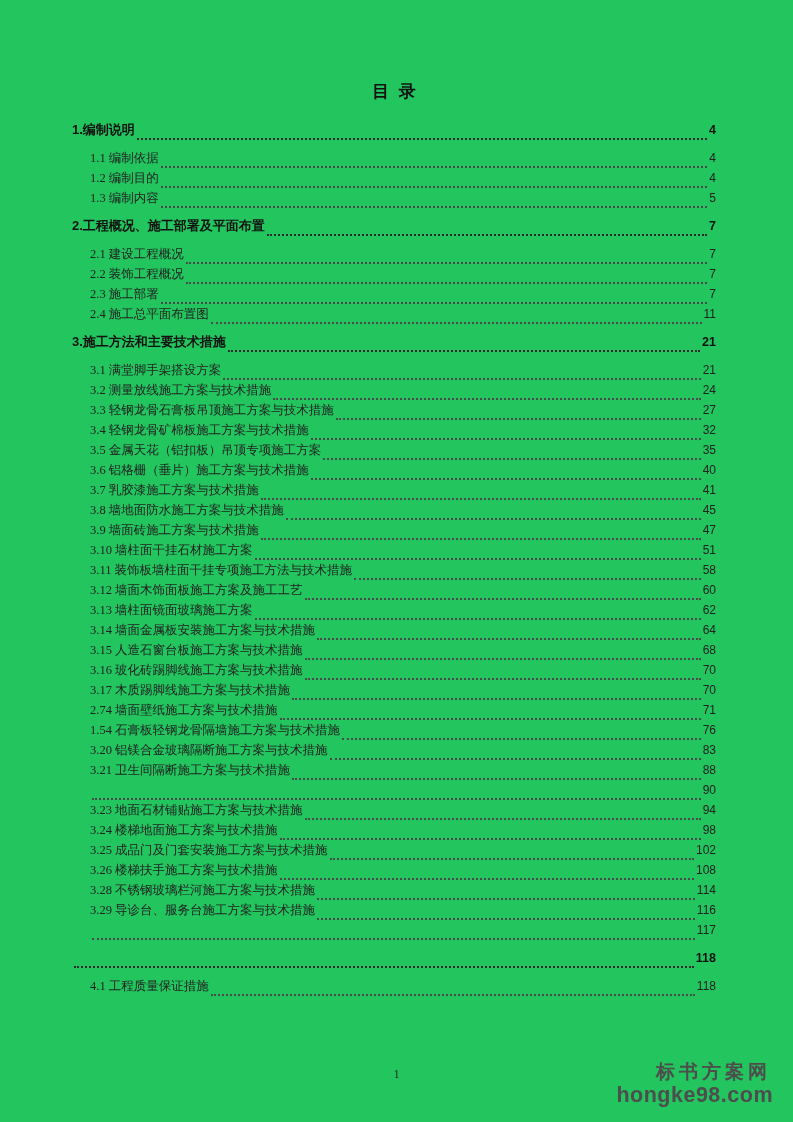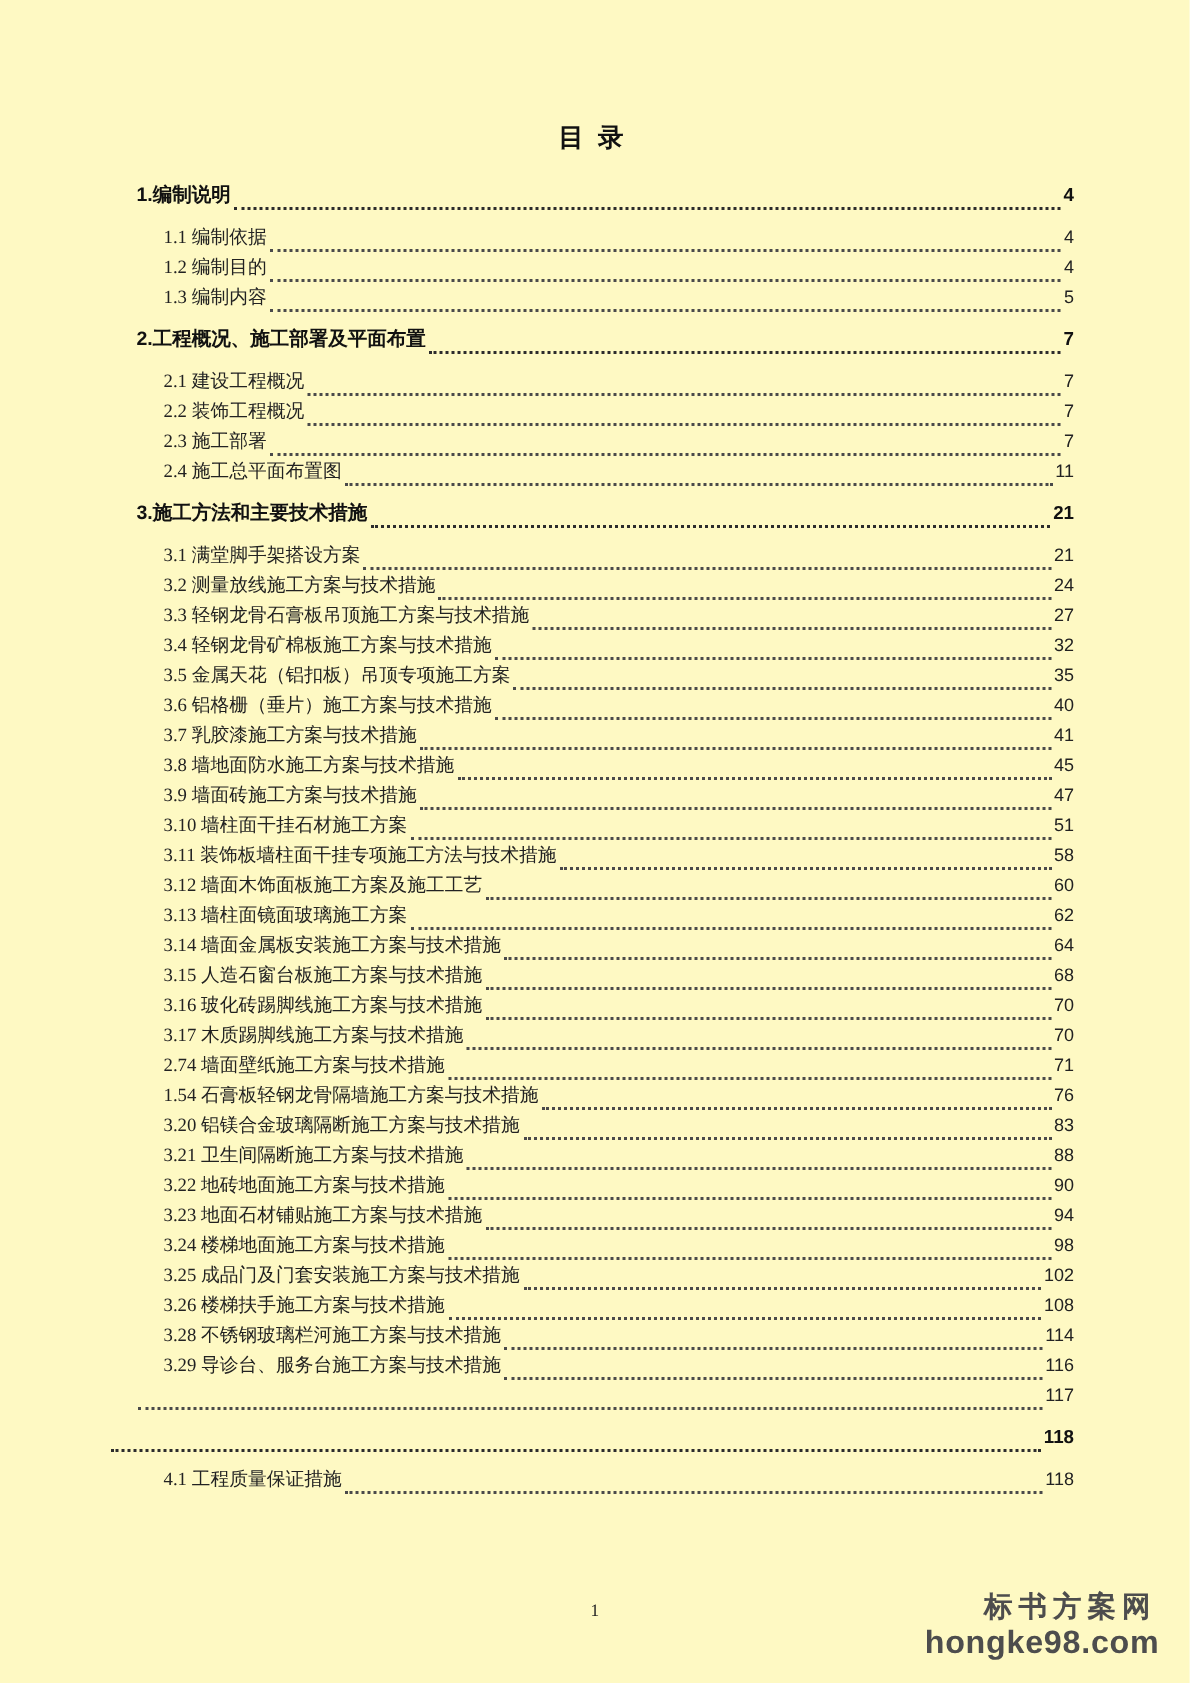--- a/index.html
+++ b/index.html
@@ -6,21 +6,21 @@
   html, body { background: #ffffff; }
   body {
     width: 793px; height: 1122px;
     font-family: "Liberation Serif", serif;
     color: #1c1c1c;
     position: relative;
     overflow: hidden;
   }
   .page {
     position: absolute; inset: 0;
-    background: #fef9c3;
+    background: #22c55e;
     text-decoration: underline;
   }
   .content {
     position: absolute;
     left: 72px; right: 77px; top: 80px;
   }
   .doc-title {
     text-align: center;
     font-family: "Liberation Sans", sans-serif;
     font-weight: 700;
@@ -45,21 +45,21 @@
     margin-top: 8px;
     margin-bottom: 8px;
     color: #111;
   }
   .toc-row.toc2 {
     padding-left: 18px;
     font-family: "Liberation Serif", serif;
     color: #222;
     text-align: right;
   }
-  .toc-label { white-space: nowrap; margin-left: 19px; }
+  .toc-label { white-space: nowrap; }
   .toc-dots {
     flex: 1;
     border-bottom: 2px dotted #4a4a4a;
     margin: 0 2px;
     align-self: flex-end;
     height: 5px;
     min-width: 12px;
   }
   .toc1 .toc-dots { border-bottom-color: #2c2c2c; }
   .toc-page {
@@ -255,21 +255,20 @@
           <span class="toc-label">3.20 铝镁合金玻璃隔断施工方案与技术措施</span>
           <span class="toc-dots"></span>
           <span class="toc-page">83</span>
         </div>
         <div class="toc-row toc2">
           <span class="toc-label">3.21 卫生间隔断施工方案与技术措施</span>
           <span class="toc-dots"></span>
           <span class="toc-page">88</span>
         </div>
         <div class="toc-row toc2">
-          <span class="toc-label">3.22 地砖地面施工方案与技术措施</span>
           <span class="toc-dots"></span>
           <span class="toc-page">90</span>
         </div>
         <div class="toc-row toc2">
           <span class="toc-label">3.23 地面石材铺贴施工方案与技术措施</span>
           <span class="toc-dots"></span>
           <span class="toc-page">94</span>
         </div>
         <div class="toc-row toc2">
           <span class="toc-label">3.24 楼梯地面施工方案与技术措施</span>

